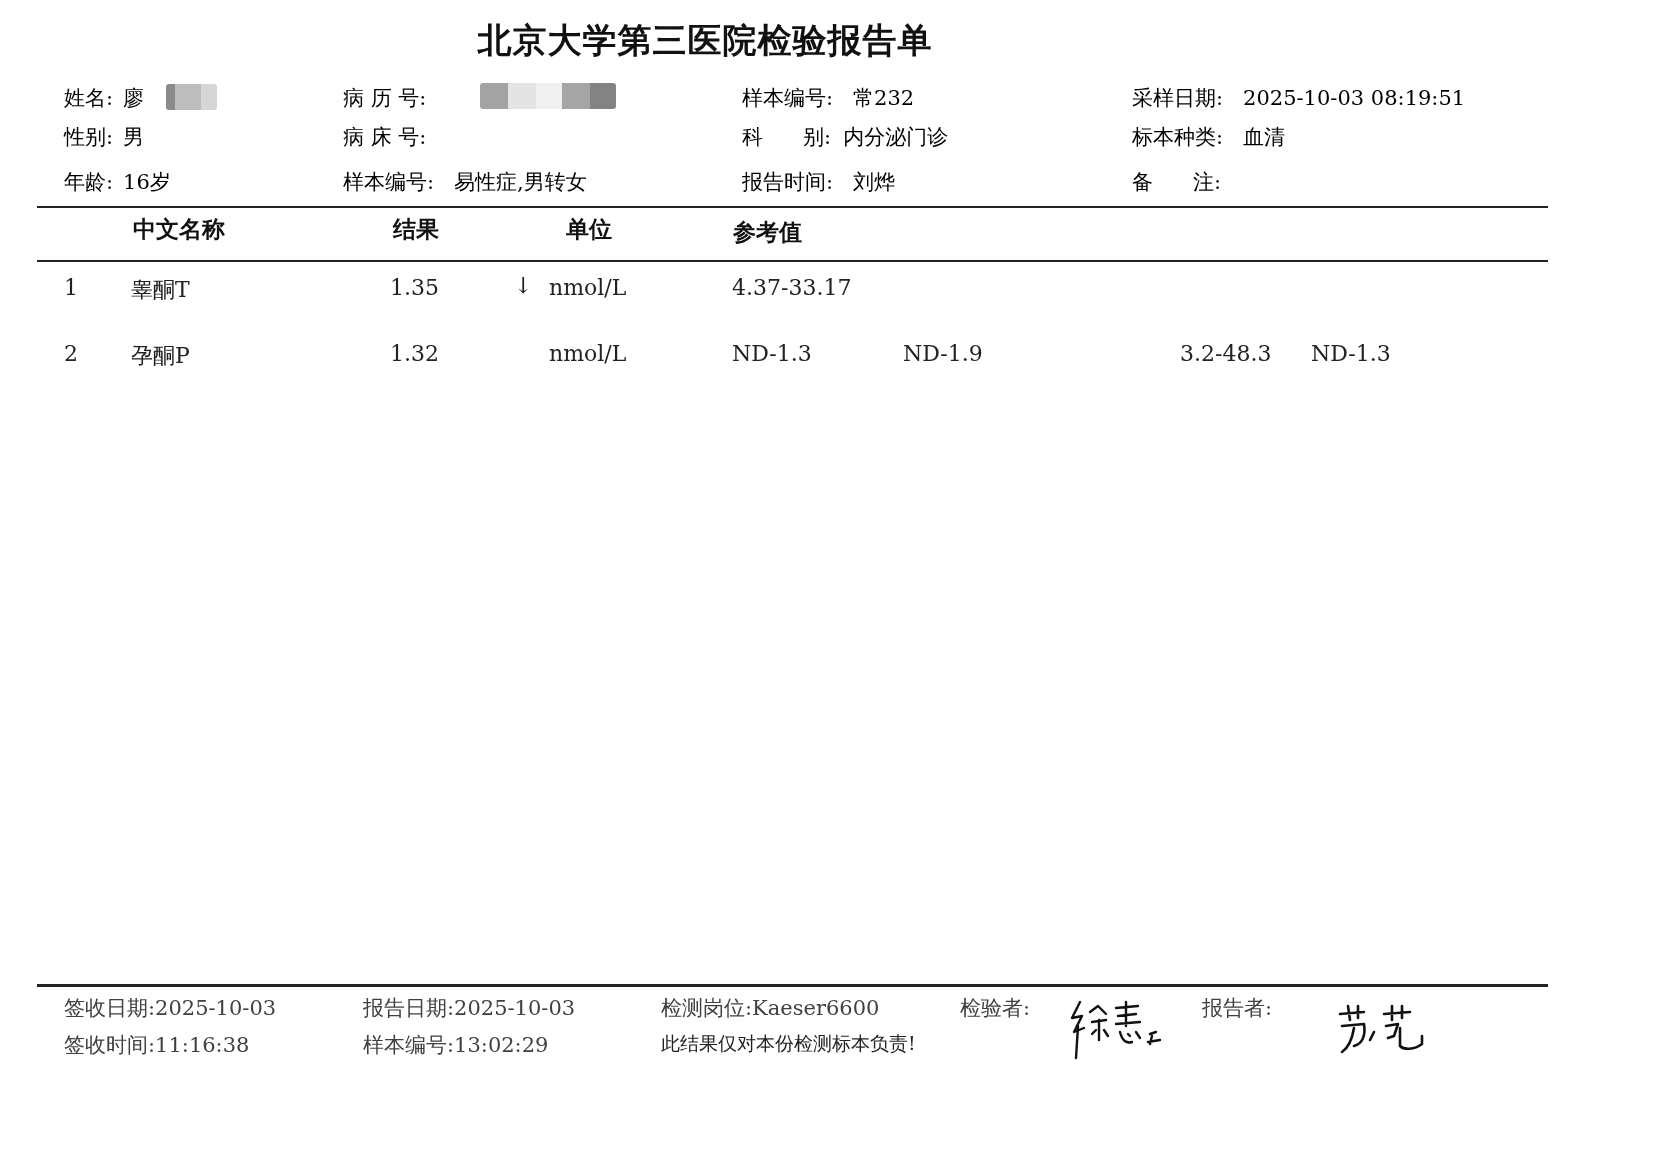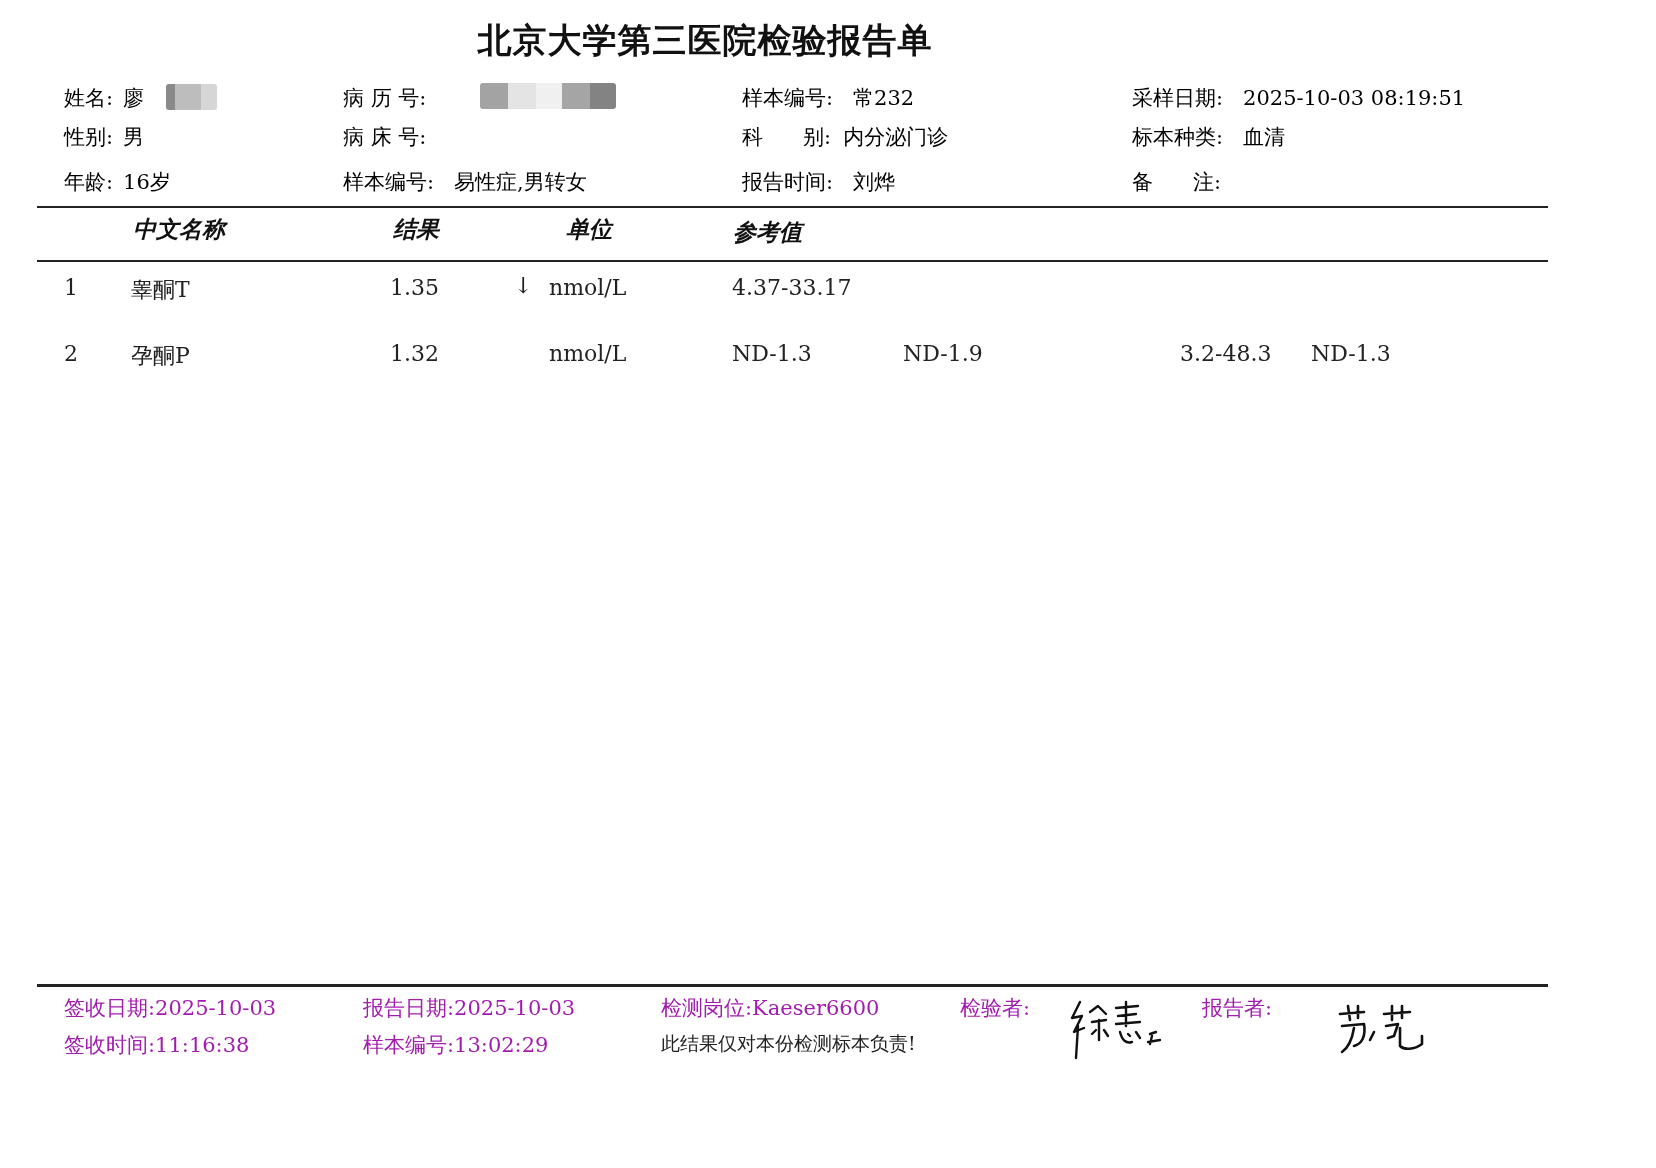--- a/index.html
+++ b/index.html
@@ -18,24 +18,24 @@
     .info .lbl { display: inline-block; }
     .info .val { margin-left: 10px; }
     .blur-box {
       position: absolute; height: 26px; border-radius: 3px;
       display: flex; overflow: hidden;
     }
     .blur-box span { display: block; height: 100%; }
     .hline { position: absolute; left: 37px; width: 1511px; height: 2px; background: #222; }
     .th {
       font-family: "DejaVu Sans", "Liberation Sans", sans-serif;
-      font-size: 23px; font-weight: bold; color: #111; font-style: italic;
+      font-size: 23px; font-weight: bold; color: #111;
     }
     .td { font-size: 22px; color: #222; }
-    .foot { font-size: 21px; color: #a21caf; }
+    .foot { font-size: 21px; color: #404040; }
     .foot-note { font-size: 19px; color: #222; text-align: center; }
     svg.sig { position: absolute; }
   </style>
 </head>
 <body>
 
 <div class="abs title">北京大学第三医院检验报告单</div>
 
 <div class="abs info" style="left:64px; top:84px;">
   <span class="lbl">姓名:</span><span class="val">廖</span>

